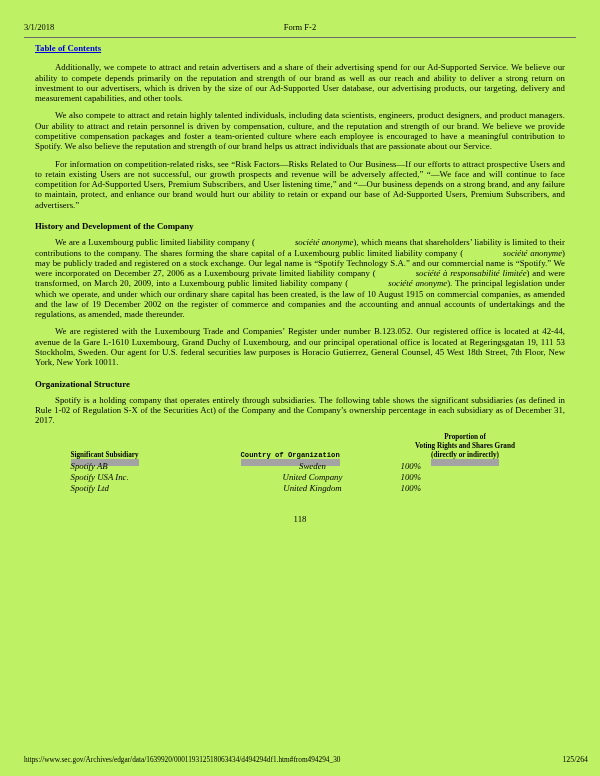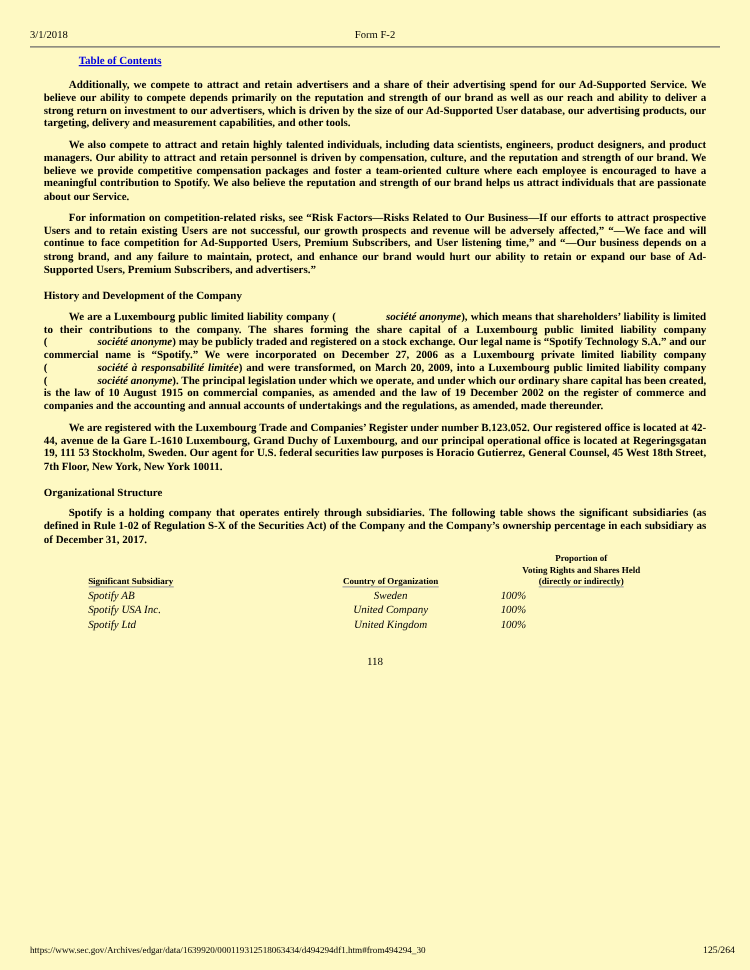--- a/index.html
+++ b/index.html
@@ -7,21 +7,21 @@
   body {
     width: 600px; height: 776px;
     background: #ffffff;
     color: #000000;
     font-family: "Liberation Serif", serif;
   }
   .page {
     position: relative;
     width: 600px; height: 776px;
     overflow: hidden;
-    background: #fef9c3;
+    background: #bef264;
   }
   .print-header {
     position: absolute; top: 22px; left: 24px; right: 24px;
     height: 12px; font-size: 8.5px;
   }
   .ph-date { position: absolute; left: 0; top: 0; }
   .ph-title { position: absolute; left: 0; right: 0; top: 0; text-align: center; }
   .rule {
     position: absolute; top: 37px; left: 24px; right: 24px;
     border-top: 1px solid #6b6b6b;
@@ -30,41 +30,40 @@
     position: absolute; top: 43px; left: 35px; right: 35px;
     font-size: 8.8px; line-height: 1.17;
     text-align: justify;
   }
   .toc {
     display: inline-block;
     color: #0000dd;
     font-weight: bold;
     margin-bottom: 9px;
     cursor: pointer;
-    margin-left: 28px;
   }
-  p.para { margin: 0 0 7px 0; text-indent: 20px; font-weight: bold; }
+  p.para { margin: 0 0 7px 0; text-indent: 20px; }
   h3.heading {
     font-size: 8.8px; font-weight: bold;
     margin: 11px 0 6px 0; text-align: left;
   }
   .subsid-table {
     margin: 5px auto 0 auto;
     border-collapse: collapse;
     font-size: 8.8px;
     text-align: left;
   }
   .subsid-table th {
     font-weight: bold; font-size: 7.2px; line-height: 1.25;
     padding: 0 8px; vertical-align: bottom;
   }
   .subsid-table td { padding: 1px 8px 0 8px; font-style: italic; }
-  .u { border-bottom: 1px solid #a3a3a3; }
+  .u { border-bottom: 7px solid #a3a3a3; }
   th.c1 { text-align: left;  width: 170px; }
-  th.c2 { text-align: center; width: 160px; }
+  th.c2 { width: 160px; font-family: Liberation Mono, monospace; }
   th.c3 { text-align: center; width: 145px; }
   td.c1 { text-align: left; }
   td.c2 { text-align: center; }
   td.c3 { text-align: left; padding-right: 14px; }
   .page-num { text-align: center; margin-top: 20px; text-indent: 0; }
   .print-footer {
     position: absolute; bottom: 12px; left: 24px; right: 12px;
     height: 10px; font-size: 7.3px;
   }
   .pf-url { position: absolute; left: 0; bottom: 0; }
@@ -101,21 +100,21 @@
 
     <p class="para">Spotify is a holding company that operates entirely through subsidiaries. The following table shows the significant subsidiaries (as defined in Rule 1-02 of Regulation S-X of the Securities Act) of the Company and the Company’s ownership percentage in each subsidiary as of December 31, 2017.</p>
 
     <table class="subsid-table">
       <thead>
         <tr>
           <th class="c1"><span class="u">Significant Subsidiary</span></th>
           <th class="c2"><span class="u">Country of Organization</span></th>
           <th class="c3">
             <div>Proportion of</div>
-            <div>Voting Rights and Shares Held</div>
+            <div>Voting Rights and Shares Grand</div>
             <div><span class="u">(directly or indirectly)</span></div>
           </th>
         </tr>
       </thead>
       <tbody>
         <tr>
           <td class="c1">Spotify AB</td>
           <td class="c2">Sweden</td>
           <td class="c3">100%</td>
         </tr>

